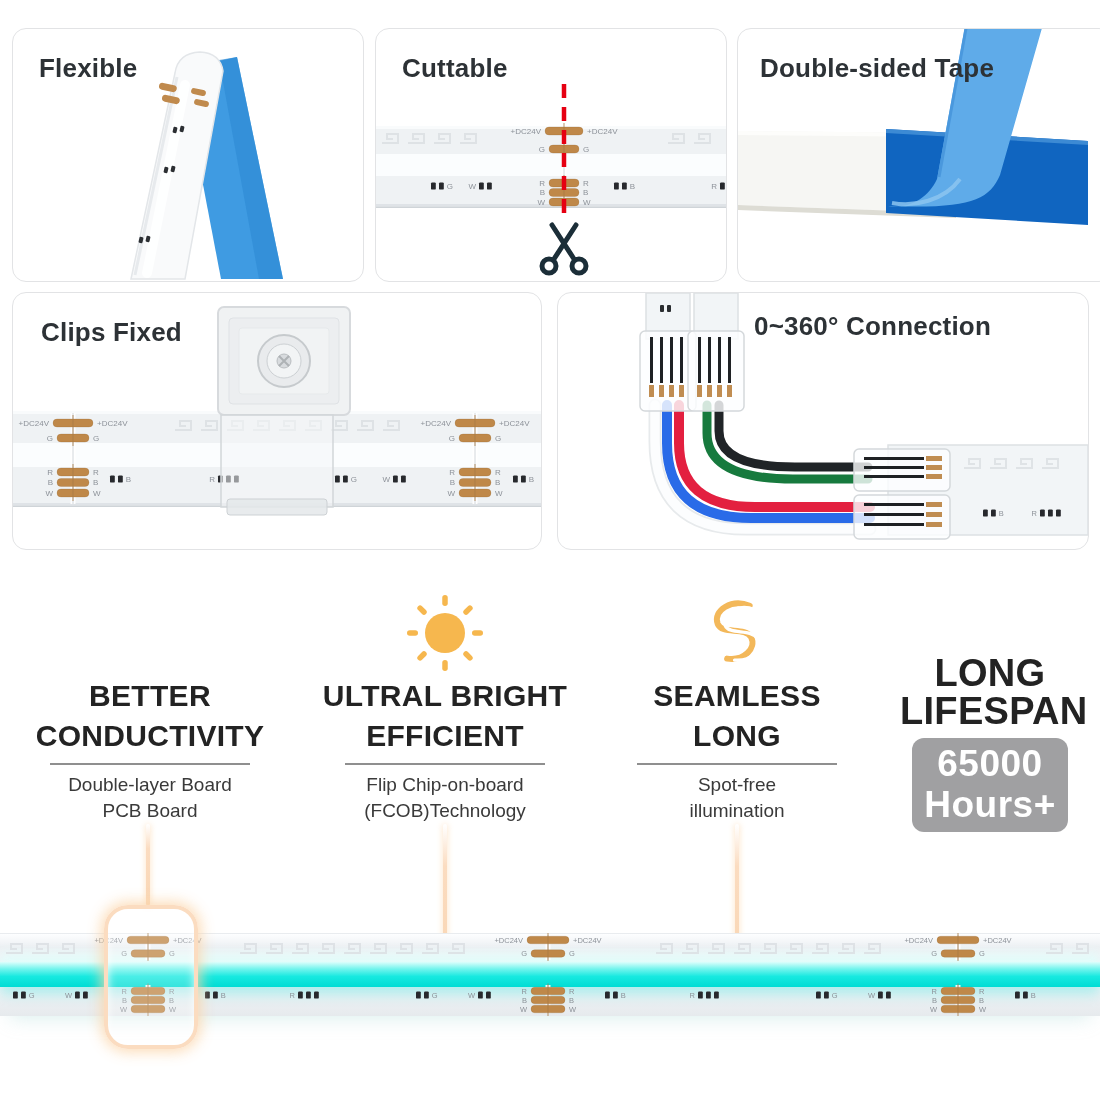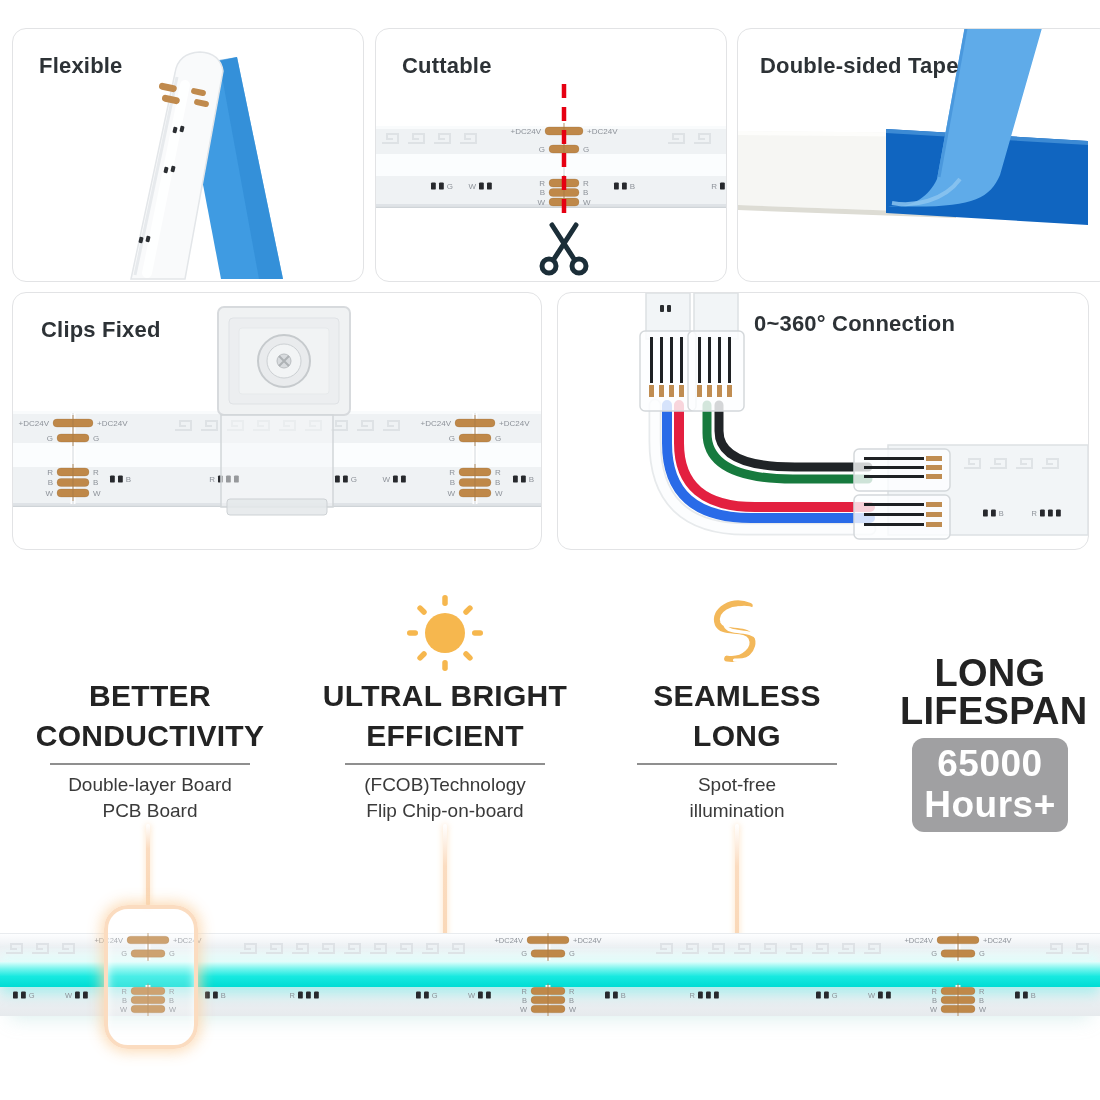--- a/index.html
+++ b/index.html
@@ -1,19 +1,19 @@
 <!DOCTYPE html>
 <html><head>
 <meta charset="utf-8">
 <style>
   html,body{margin:0;padding:0;background:#fff;}
   #app{position:relative;width:1100px;height:1100px;background:#fff;overflow:hidden;
        font-family:"Liberation Sans",sans-serif;}
   .card{position:absolute;background:#fff;border:1px solid #e2e3e5;border-radius:14px;overflow:hidden;}
-  .card h2{position:absolute;margin:0;font-size:22px;font-weight:700;color:#2d3236;letter-spacing:.2px;}
+  .card h2{position:absolute;margin:0;font-size:26px;font-weight:700;color:#2d3236;letter-spacing:.2px;}
   .card svg{position:absolute;left:0;top:0;}
   #card-flexible{left:12px;top:28px;width:350px;height:252px;}
   #card-cuttable{left:375px;top:28px;width:350px;height:252px;}
   #card-tape{left:737px;top:28px;width:350px;height:252px;padding-left:24px;}
   #card-clips{left:12px;top:292px;width:528px;height:256px;}
   #card-connection{left:557px;top:292px;width:530px;height:256px;}
   #card-flexible h2{left:26px;top:24px;}
   #card-cuttable h2{left:26px;top:24px;}
   #card-tape h2{left:22px;top:24px;z-index:3;}
   #card-clips h2{left:28px;top:24px;}
@@ -347,22 +347,22 @@
           <rect x="-2.75" y="27" width="5.5" height="11" rx="2.75" transform="rotate(-45)"></rect>
         </g>
       </svg>
     </div>
     <h3>
       <span style="display:block">ULTRAL BRIGHT</span>
       <span style="display:block">EFFICIENT</span>
     </h3>
     <div class="divider"></div>
     <div class="sub">
+      <span style="display:block">Flip Chip-on-board</span>
       <span style="display:block">(FCOB)Technology</span>
-      <span style="display:block">Flip Chip-on-board</span>
     </div>
   </div>
 
   <div class="fcol" id="f3">
     <div class="icon-slot">
       <svg width="82" height="82" viewBox="-41 -41 82 82">
         <g transform="rotate(-12)" fill="none" stroke="#f3b85a" stroke-width="6" stroke-linecap="round">
           <path d="M 18,-24 C 2,-35 -19,-27 -17,-13 C -15,-1 9,-5 13,7 C 16,19 1,29 -15,23"></path>
           <path d="M 14,-19 C 0,-28 -14,-22 -12,-11 C -10,-1 12,-4 16,9" opacity="0"></path>
           <path d="M 22,-19 C 8,-29 -12,-22 -10,-10 C -8,1 15,-2 19,10 C 22,21 8,31 -8,26" stroke="#ffffff" stroke-width="3.4"></path>

